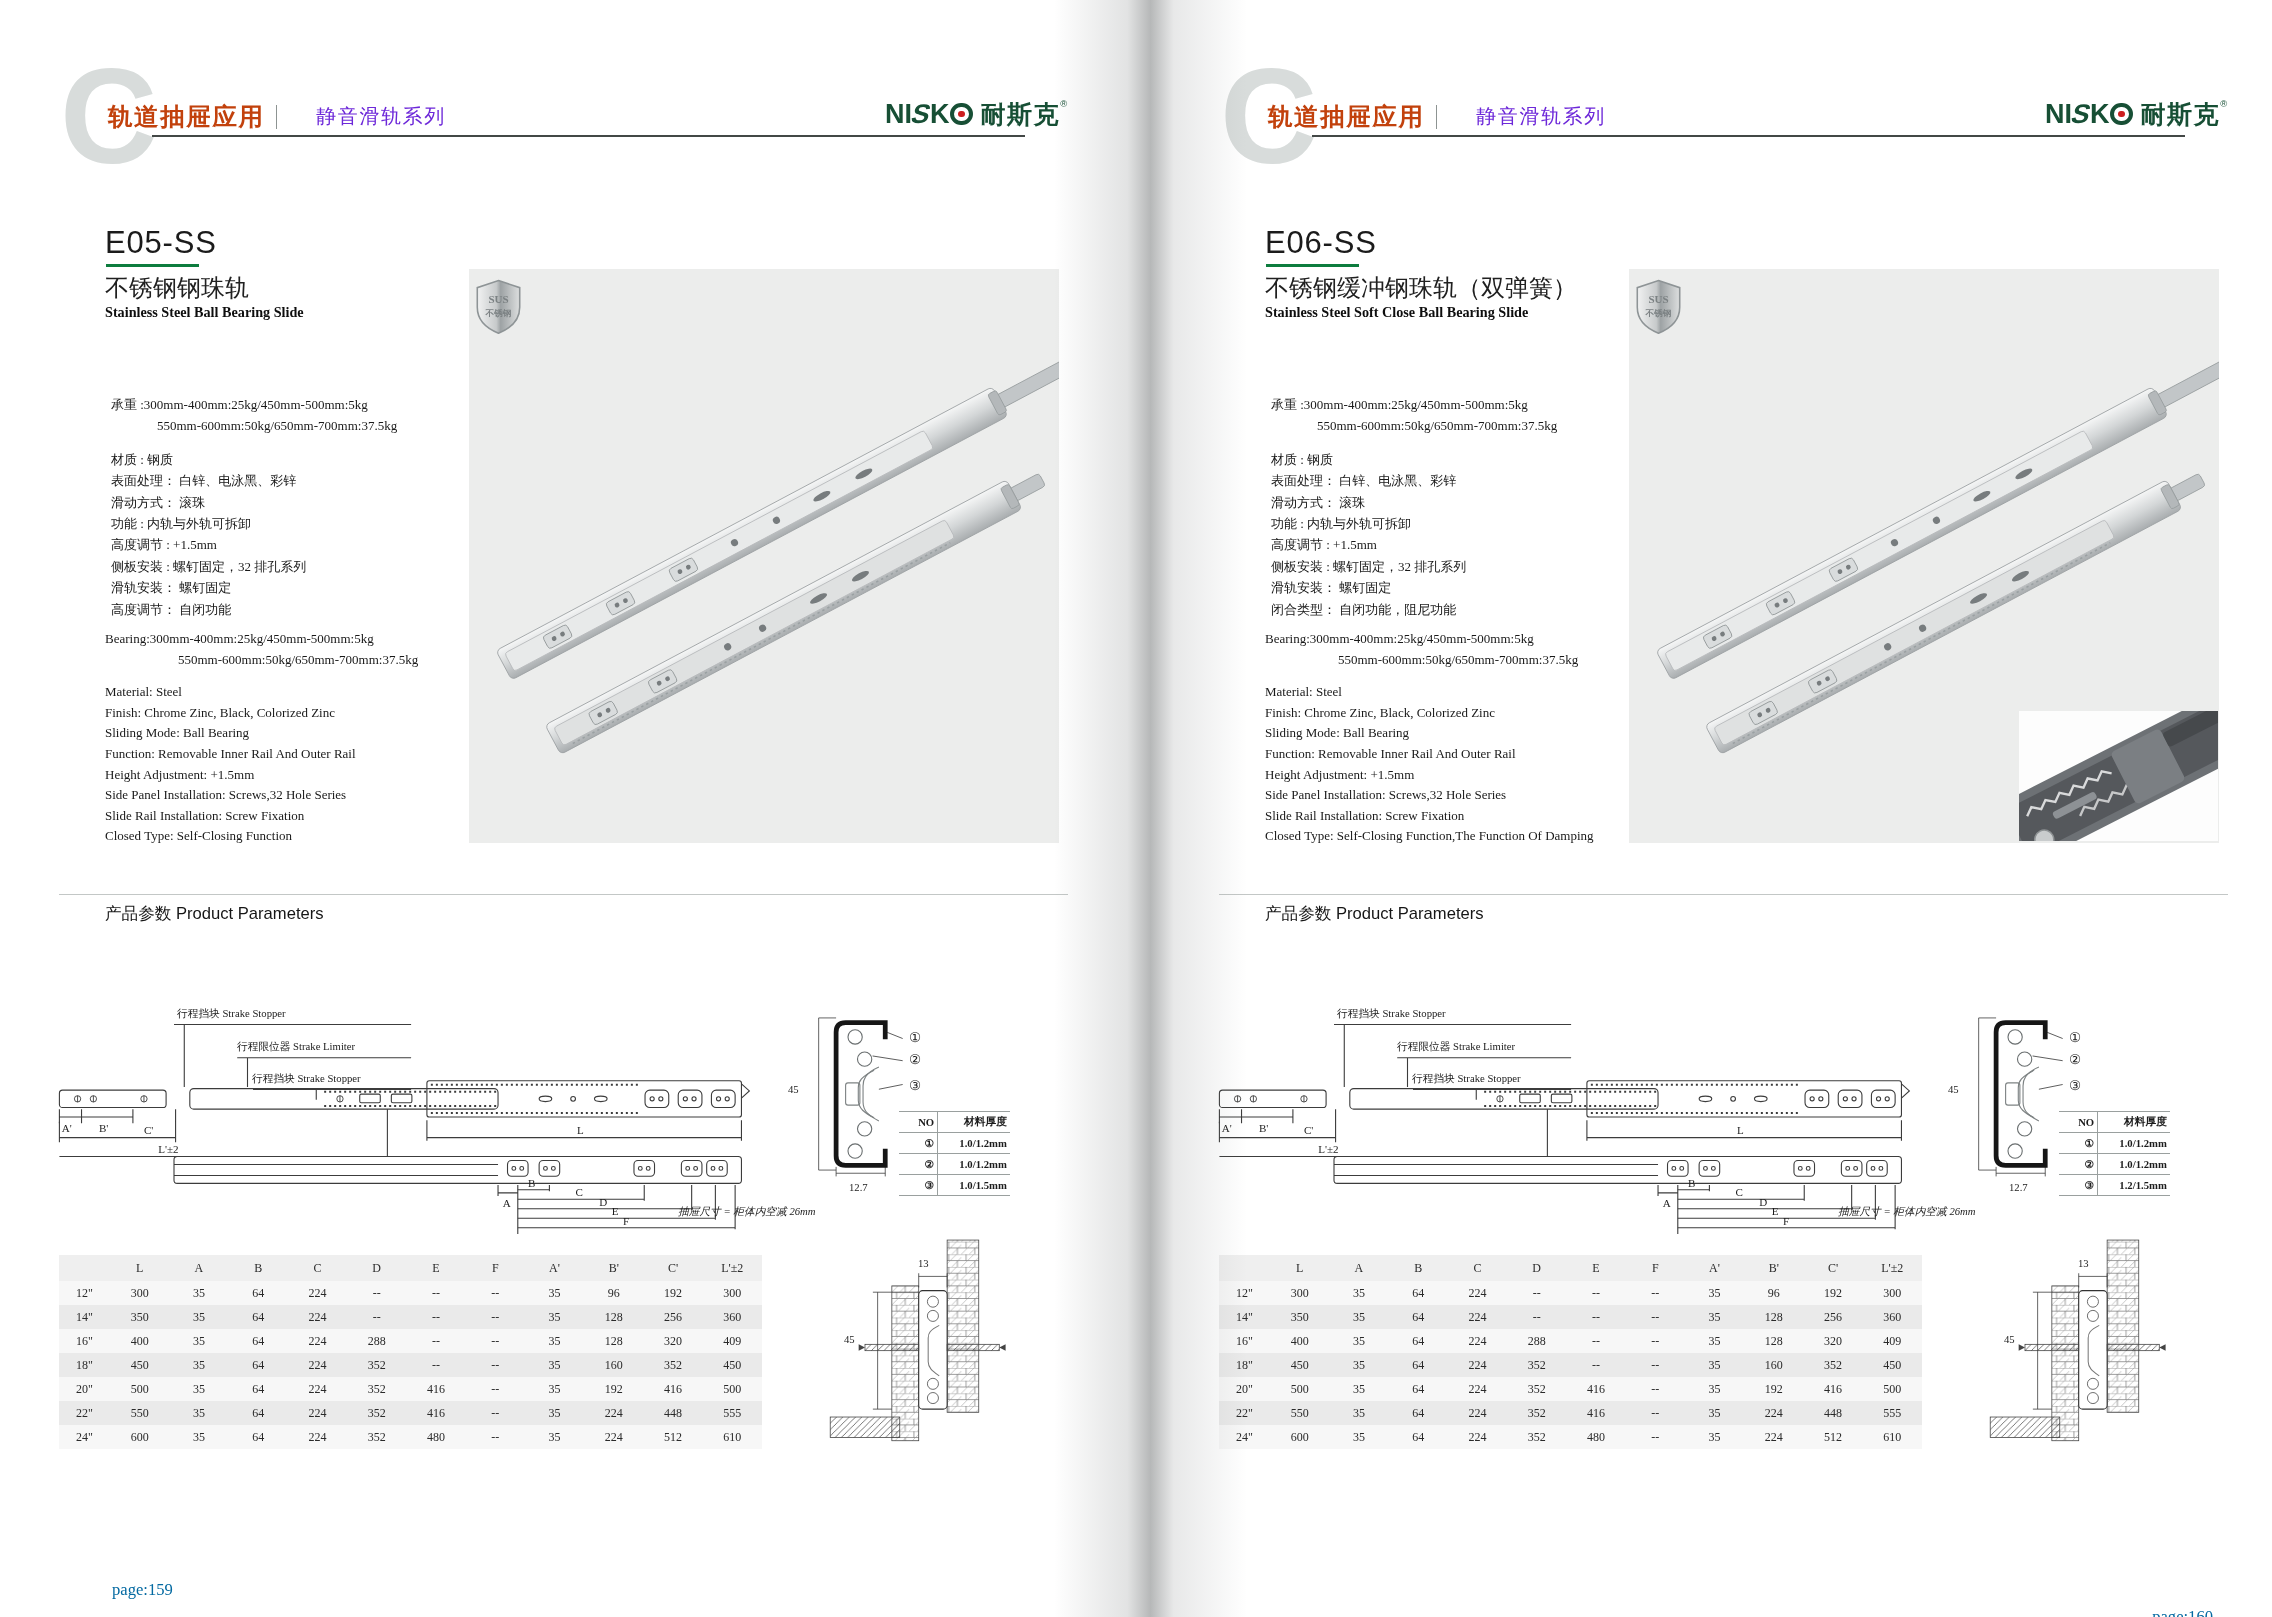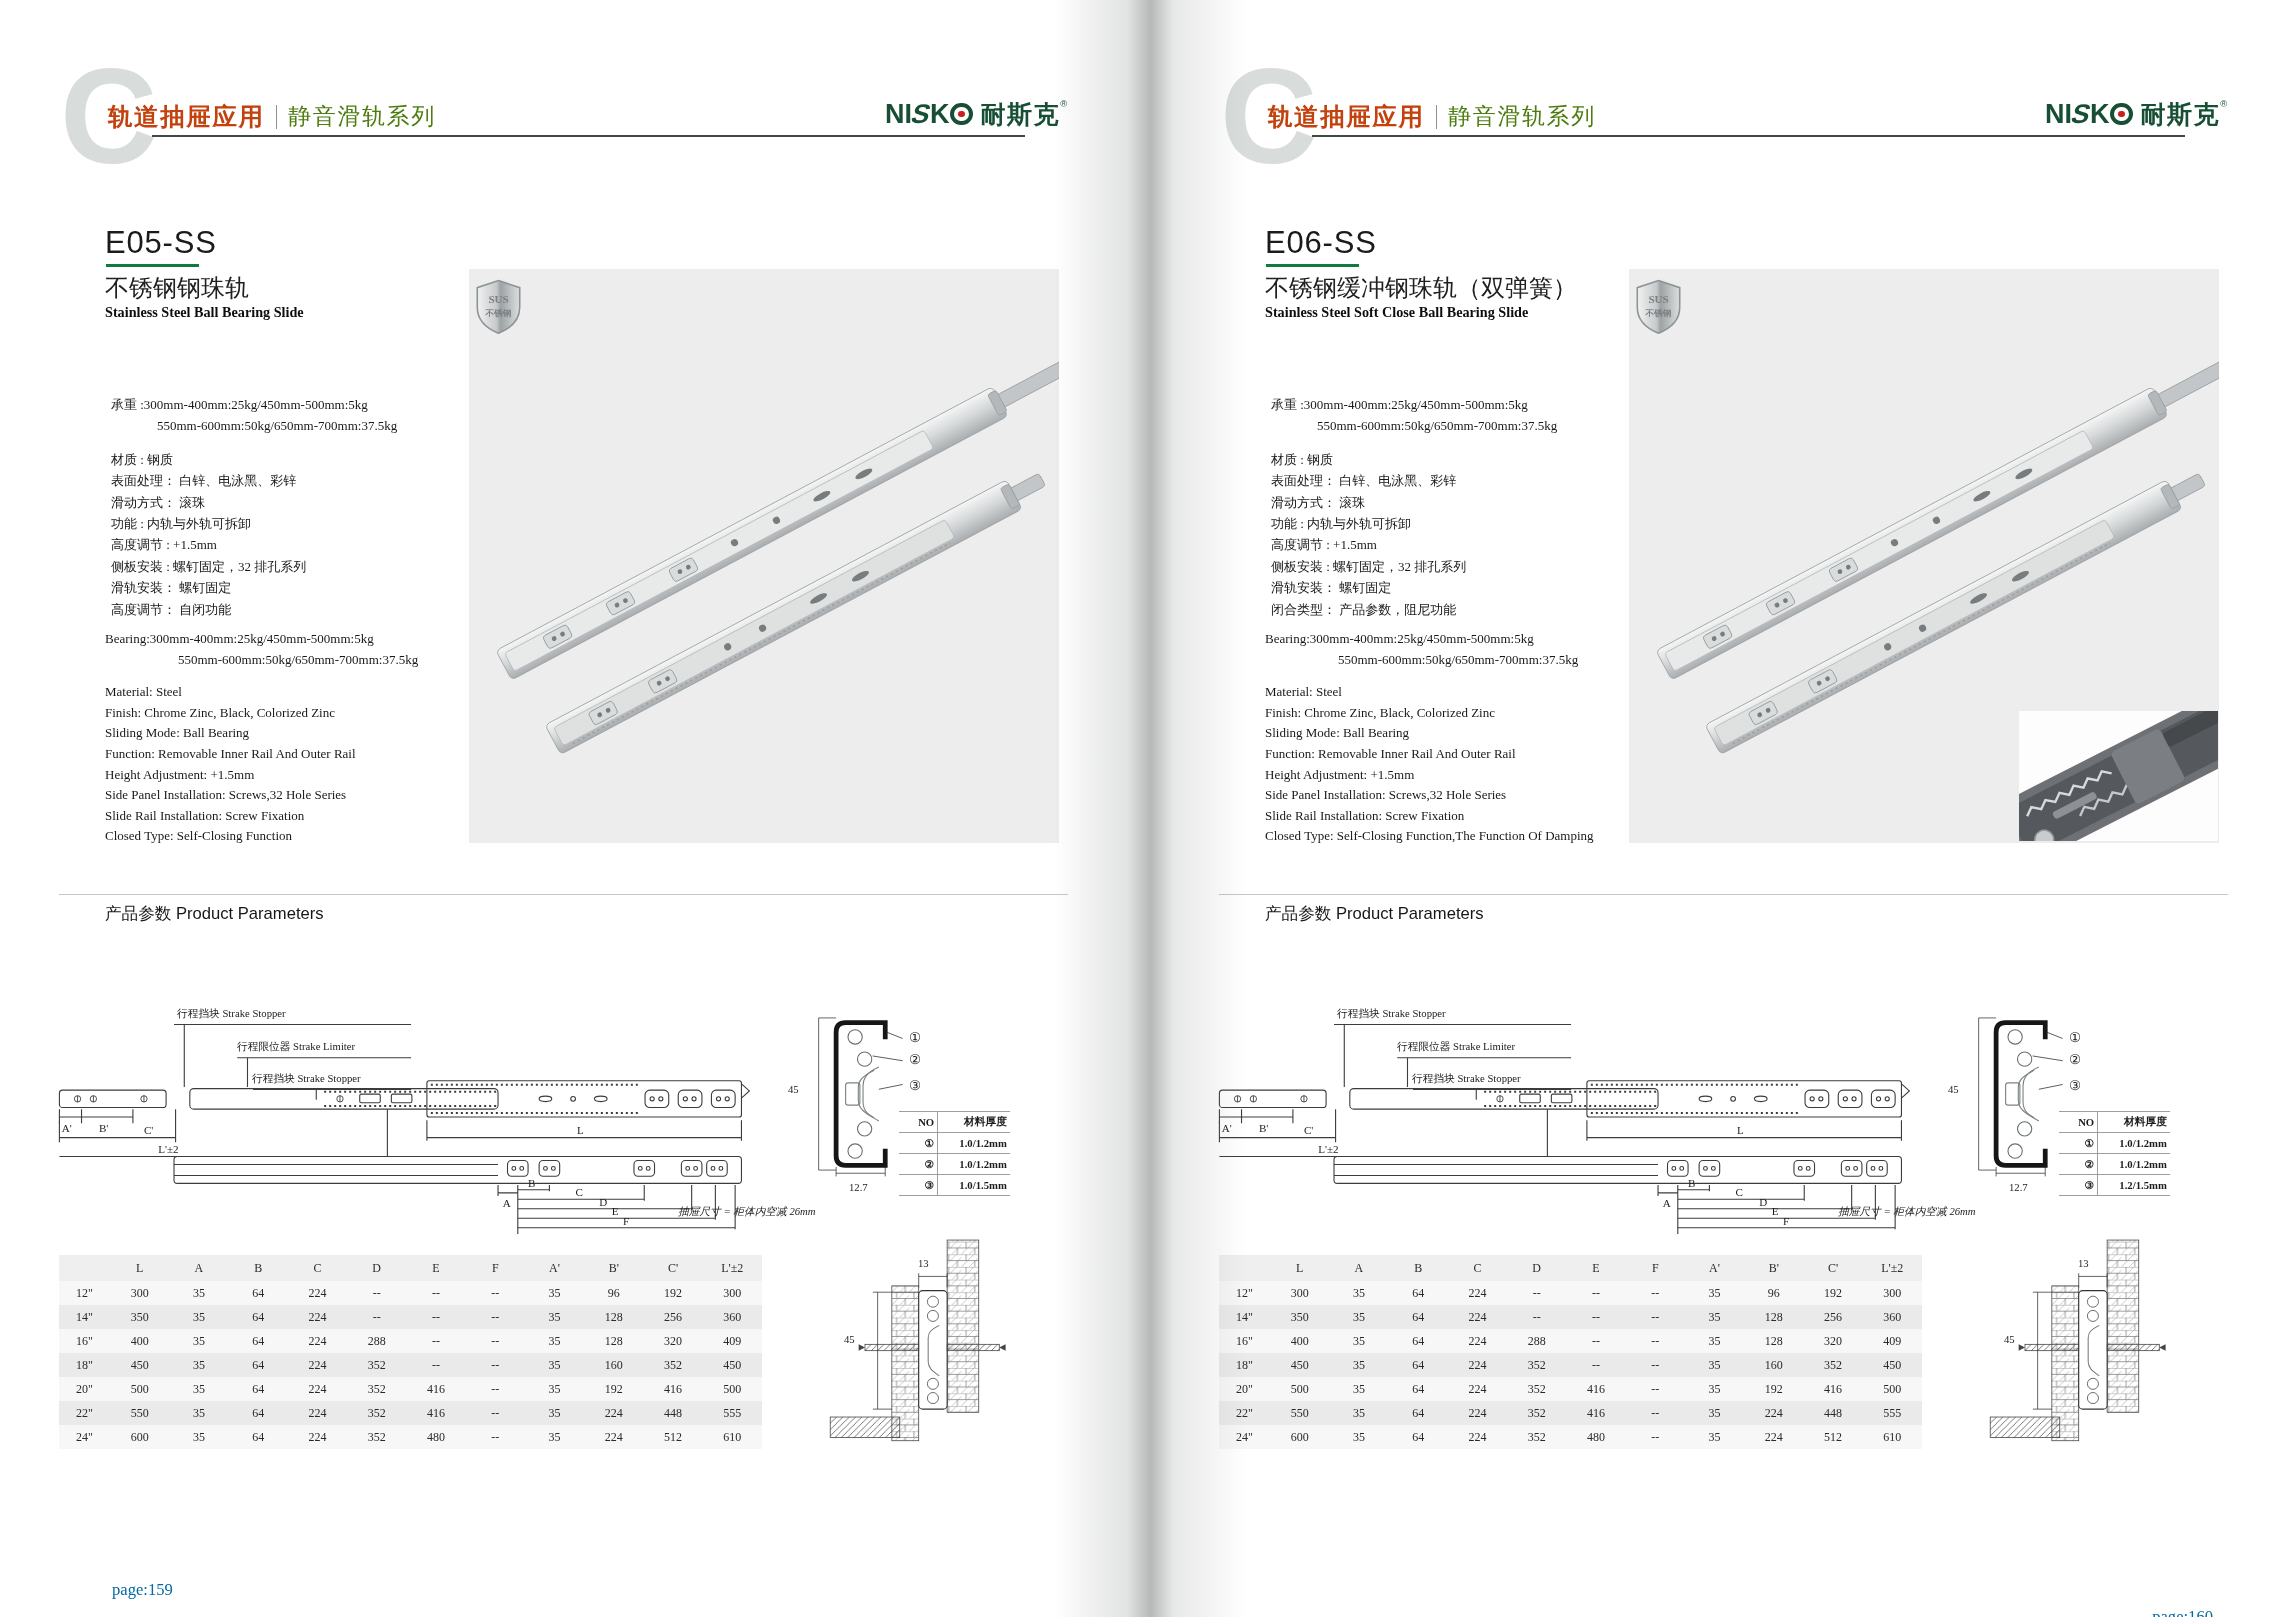--- a/index.html
+++ b/index.html
@@ -14,21 +14,21 @@
   .page-right{left:1160px;}
   .gutter{position:absolute;left:1054px;top:0;width:193px;height:1618px;pointer-events:none;
     background:linear-gradient(90deg,rgba(110,114,115,0) 0%,rgba(110,114,115,0.20) 38%,
       rgba(82,86,87,0.42) 50%,rgba(110,114,115,0.16) 62%,rgba(110,114,115,0) 100%);}
 
   
   .c-mark{left:60px;top:57px;font-size:135px;line-height:119px;font-weight:bold;color:#d8dcdb;}
   .cat{left:108px;top:100px;display:flex;align-items:center;}
   .cat-bold{font-size:24.5px;font-weight:bold;color:#c2410c;letter-spacing:1.6px;}
   .cat-sep{width:1.6px;height:24px;background:#8d9492;margin:0 11px;}
-  .cat-light{font-size:23px;color:#4d7c0f;letter-spacing:1.6px;}
+  .cat-light{font-size:20px;color:#6d28d9;letter-spacing:1.6px;margin-left:28px;}
   .head-rule{left:152px;top:135px;width:873px;height:1.6px;background:#434846;}
   .logo{left:885px;top:100px;display:flex;align-items:center;height:28.5px;}
   .logo-en{font-size:27px;font-weight:bold;color:#174f35;letter-spacing:0px;}
   .logo-s{display:inline-block;transform:skewX(-16deg);}
   .logo-o{display:inline-block;width:14.2px;height:14.2px;border:4.7px solid #174f35;border-radius:50%;
           position:relative;margin:0 2.4px 0 0.8px;}
   .logo-o::after{content:"";position:absolute;left:4px;top:4px;width:6.3px;height:6.3px;border-radius:50%;background:#cc1f1f;}
   .logo-cn{font-size:25px;font-weight:bold;color:#174f35;margin-left:5.5px;letter-spacing:1.6px;}
   .logo-reg{font-size:9.5px;color:#174f35;align-self:flex-start;margin-top:-1.6px;}
 
@@ -540,21 +540,21 @@
     <div class="abs specs specs-cn serif">
         <div class="ln">承重 :300mm-400mm:25kg/450mm-500mm:5kg</div>
         <div class="ln">550mm-600mm:50kg/650mm-700mm:37.5kg</div>
         <div class="ln">材质 : 钢质</div>
         <div class="ln">表面处理： 白锌、电泳黑、彩锌</div>
         <div class="ln">滑动方式： 滚珠</div>
         <div class="ln">功能 : 内轨与外轨可拆卸</div>
         <div class="ln">高度调节 : +1.5mm</div>
         <div class="ln">侧板安装 : 螺钉固定，32 排孔系列</div>
         <div class="ln">滑轨安装： 螺钉固定</div>
-        <div class="ln">闭合类型： 产品参数，阻尼功能</div>
+        <div class="ln">闭合类型： 自闭功能，阻尼功能</div>
       </div>
     <div class="abs specs specs-en serif">
         <div class="ln">Bearing:300mm-400mm:25kg/450mm-500mm:5kg</div>
         <div class="ln">550mm-600mm:50kg/650mm-700mm:37.5kg</div>
         <div class="ln">Material: Steel</div>
         <div class="ln">Finish: Chrome Zinc, Black, Colorized Zinc</div>
         <div class="ln">Sliding Mode: Ball Bearing</div>
         <div class="ln">Function: Removable Inner Rail And Outer Rail</div>
         <div class="ln">Height Adjustment: +1.5mm</div>
         <div class="ln">Side Panel Installation: Screws,32 Hole Series</div>

